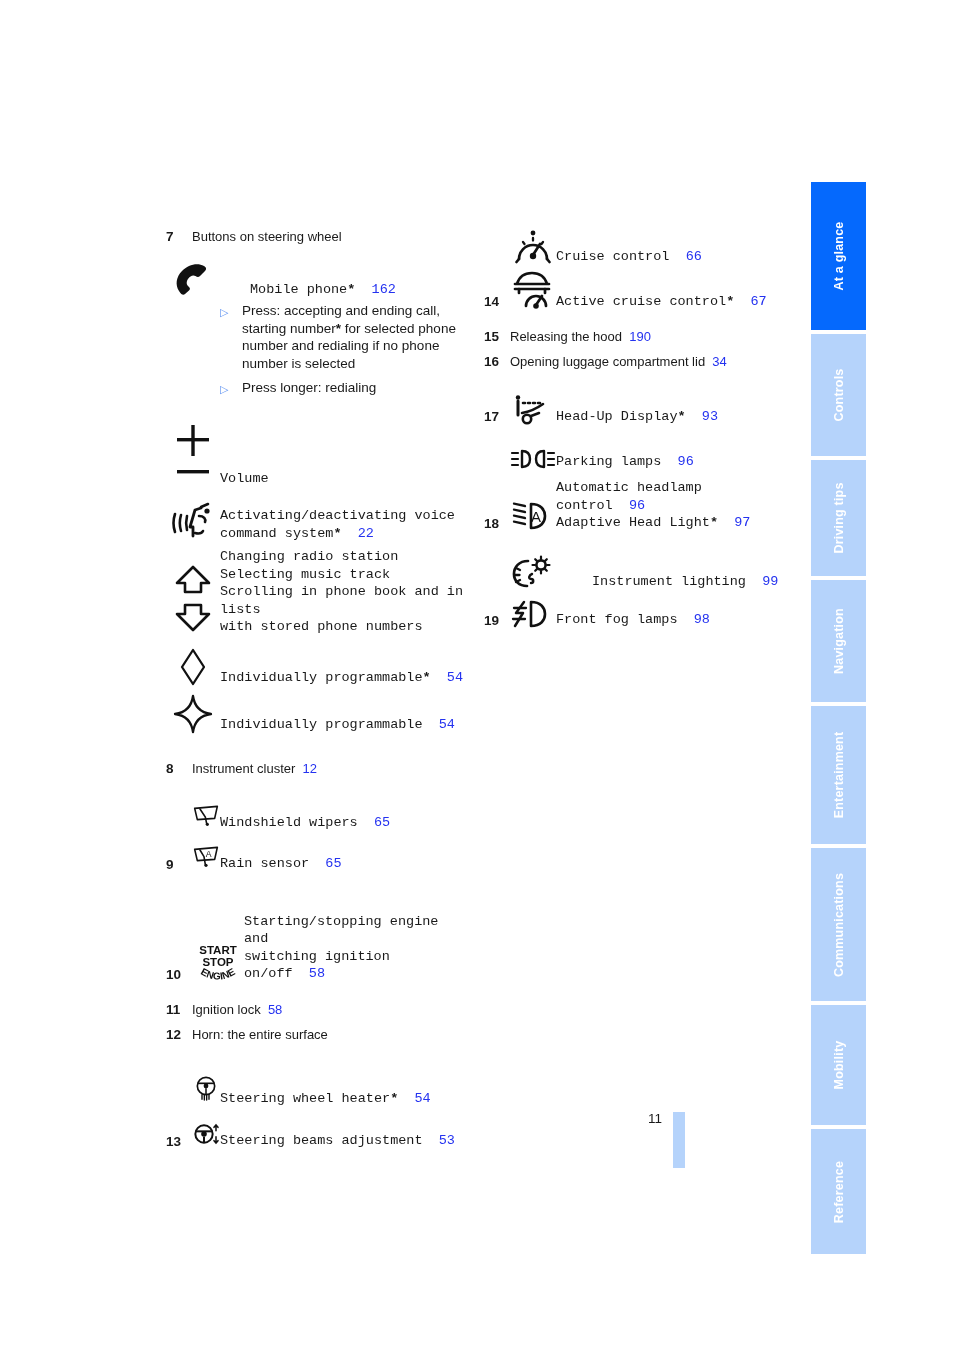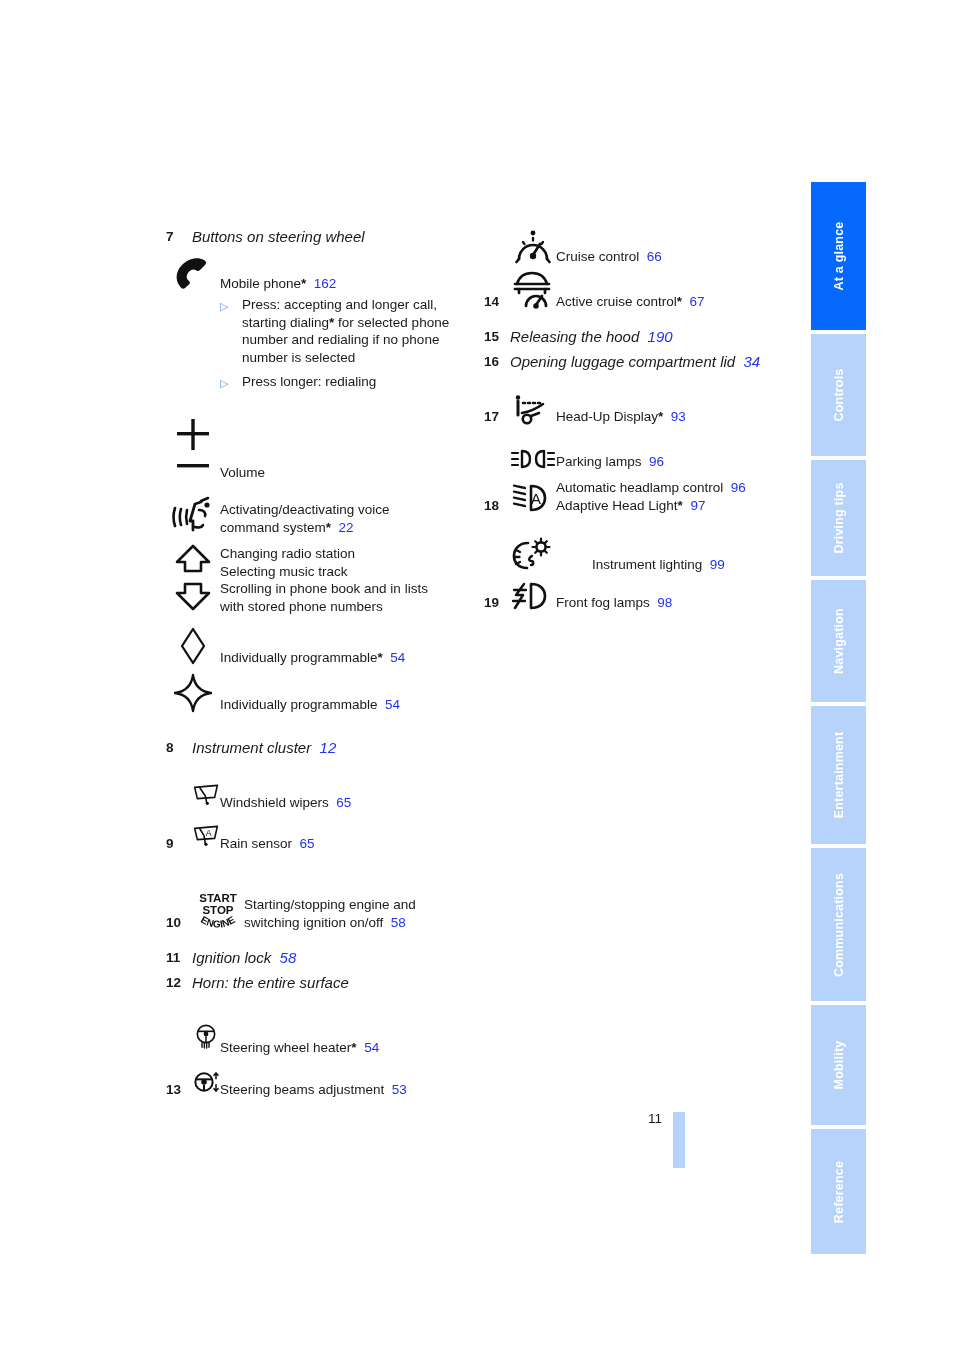--- a/index.html
+++ b/index.html
@@ -12,26 +12,26 @@
 
   
   .col{position:absolute;top:228px;}
   .col-left{left:166px;width:300px;}
   .col-right{left:484px;width:300px;}
 
   
   .num-row{display:flex;align-items:flex-start;margin-bottom:2px;}
   .num{font-weight:bold;font-size:13.5px;line-height:17px;width:26px;flex:0 0 26px;
        text-align:left;letter-spacing:0px;}
-  .num-text{font-size:15px;line-height:17px;font-style:italic;}
+  .num-text{font-size:13px;line-height:17px;}
 
   .icon-row{display:flex;align-items:flex-end;}
   .icon-cell{flex:0 0 54px;width:54px;display:flex;justify-content:center;
              align-items:flex-start;padding-top:1px;}
-  .txt-cell{font-size:13.5px;line-height:17.5px;padding-top:2px;}
+  .txt-cell{font-size:13.5px;line-height:17.5px;padding-top:2px;font-family:Liberation Mono, monospace;}
 
   .pg{color:#2432f0;}
   .star{font-weight:bold;font-size:13.5px;}
 
   
   .sub{display:flex;align-items:flex-start;margin-top:4px;}
   .tri{color:#5a8ff0;flex:0 0 22px;font-size:11px;line-height:18px;padding-top:1px;}
   .sub-txt{font-size:13.5px;line-height:17.5px;max-width:215px;}
 
   .sp6{height:6px;}.sp10{height:10px;}.sp14{height:14px;}
@@ -59,37 +59,37 @@
 
 <div class="page">
 
   <div class="col col-left">
 
     <div class="num-row">
       <div class="num">7</div>
       <div class="num-text">Buttons on steering wheel</div>
     </div>
 
-    <div class="icon-row" style="margin-top:6px;">
+    <div class="icon-row" style="margin-top:12px;gap:30px;">
       <div class="icon-cell">
         <svg width="44" height="40" viewBox="0 0 44 40">
           <path d="M8 33 C4 27 5 19 11 13 C17 7 26 4 33 8 C35 9 36 11 34 13 L29 18 C27.5 19.5 26 19 24.5 18
                    C22 16.5 19 18 17 21 C15 24 15.5 27 17.5 28.5 C19 29.6 19.5 31 18 32.5 L14 36
                    C12.5 37.5 10.5 37 8 33 Z" fill="#111"></path>
         </svg>
       </div>
       <div class="txt-cell">
         <span>Mobile phone</span><span class="star">*</span>&nbsp;&nbsp;<span class="pg">162</span>
       </div>
     </div>
 
     <div style="margin-left:54px;">
       <div class="sub">
         <div class="tri">▷</div>
-        <div class="sub-txt"><span>Press: accepting and longer call, starting dialing</span><span class="star">*</span><span> for selected phone number and redialing if no phone number is selected</span></div>
+        <div class="sub-txt"><span>Press: accepting and ending call, starting number</span><span class="star">*</span><span> for selected phone number and redialing if no phone number is selected</span></div>
       </div>
       <div class="sub" style="margin-top:7px;">
         <div class="tri">▷</div>
         <div class="sub-txt">Press longer: redialing</div>
       </div>
     </div>
 
     <div class="sp26"></div>
 
     <div class="icon-row">

